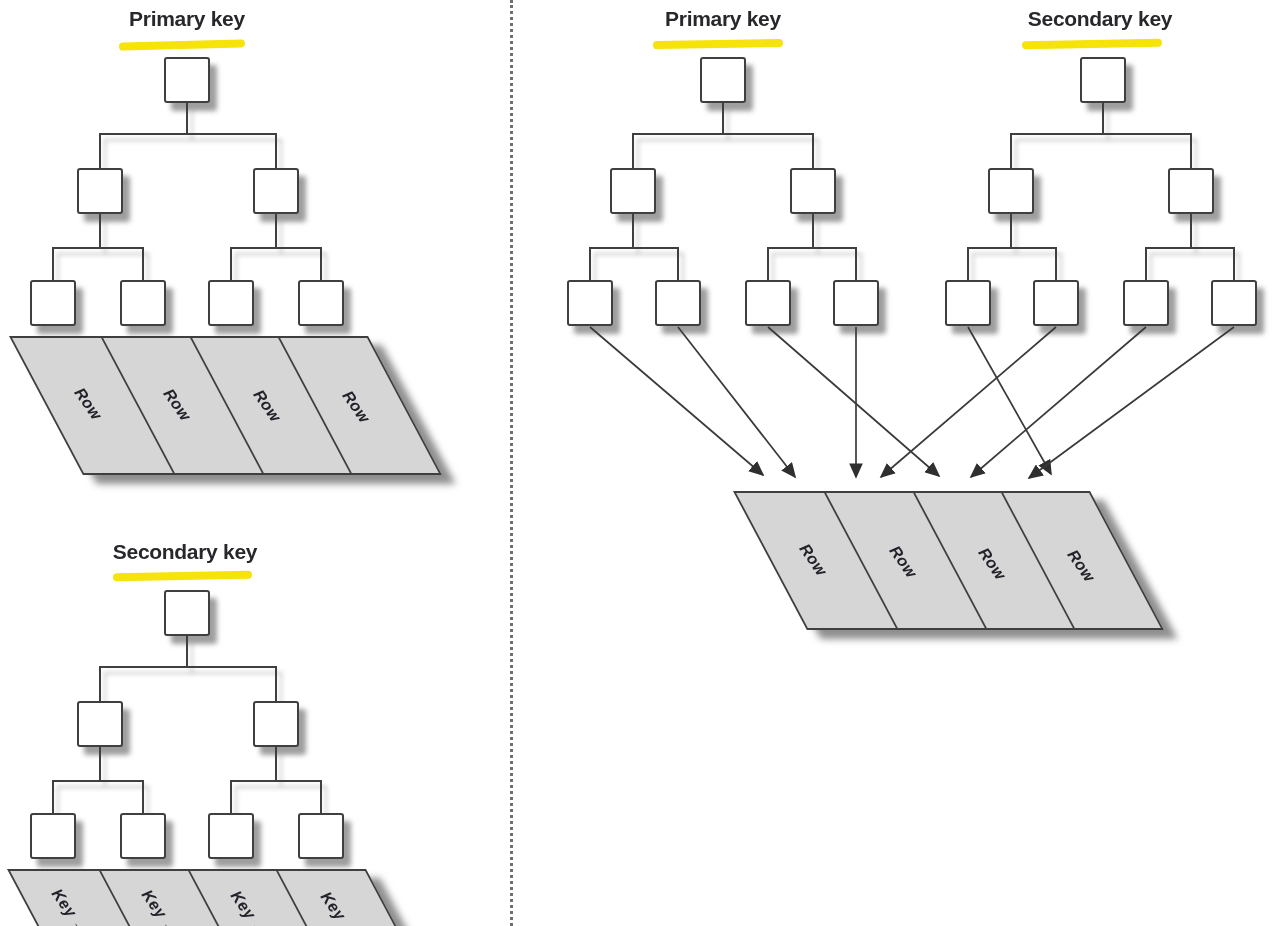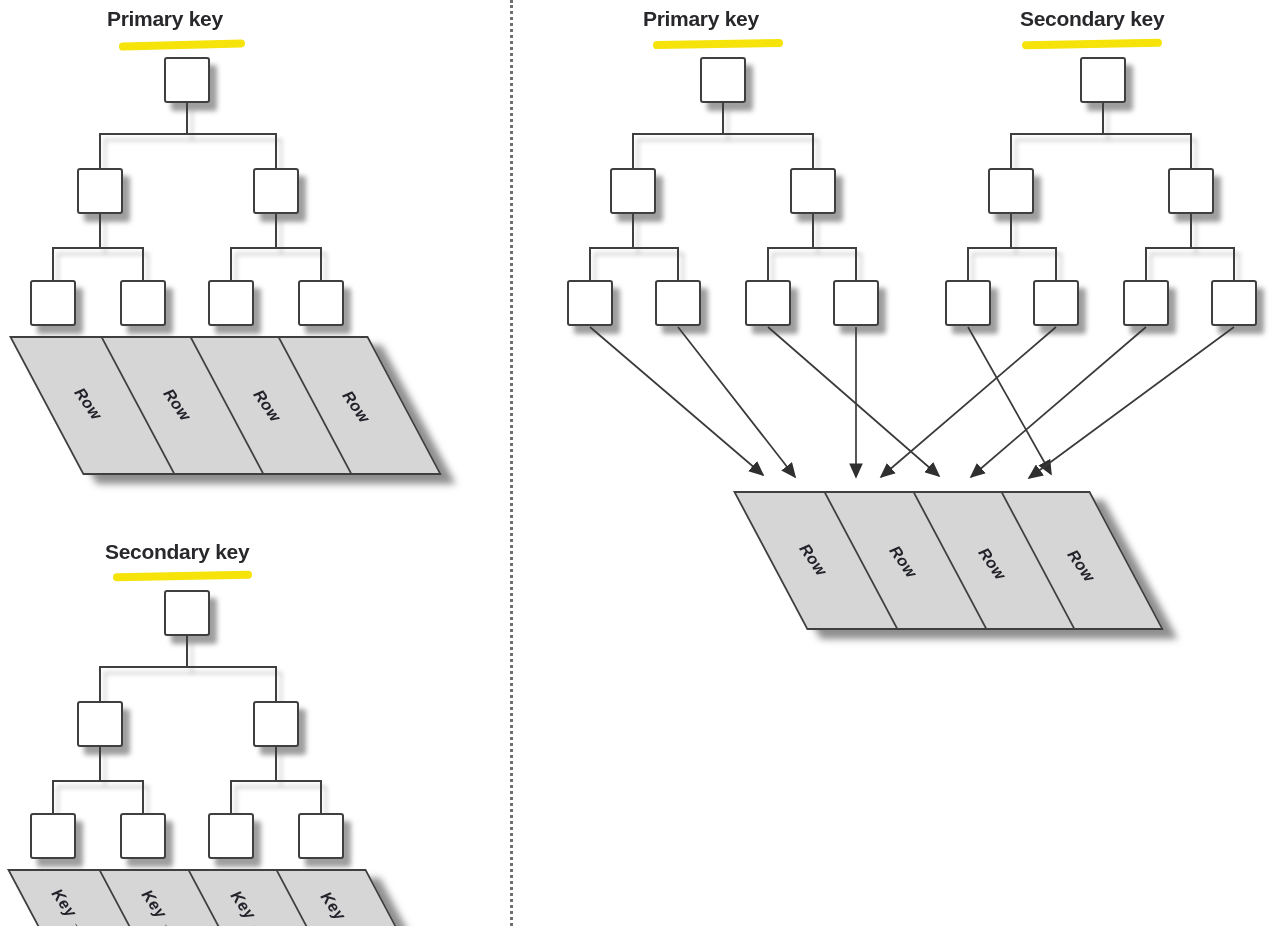--- a/index.html
+++ b/index.html
@@ -11,21 +11,21 @@
   .box{
     position:absolute;width:46px;height:46px;box-sizing:border-box;
     background:#fff;border:2px solid #3f3f3f;border-radius:3px;
     box-shadow:7px 8px 5px rgba(125,125,125,0.75);
   }
   .hline{position:absolute;height:2px;background:#3f3f3f;
     box-shadow:5px 6px 4px rgba(140,140,140,0.5);}
   .vline{position:absolute;width:2px;background:#3f3f3f;
     box-shadow:5px 6px 4px rgba(140,140,140,0.45);}
   .tree-title{
-    position:absolute;width:160px;
+    position:absolute;width:160px;text-align:center;
     font-weight:700;font-size:21px;letter-spacing:-0.3px;color:#28282c;
   }
   .hl{
     position:absolute;height:8px;background:#f5e30a;border-radius:4px;
   }
   .heap{
     position:absolute;box-sizing:border-box;background:#d6d6d6;
     border:2px solid #3f3f3f;transform-origin:0 0;transform:skewX(28deg);
     box-shadow:9px 9px 7px rgba(115,115,115,0.8);
   }

